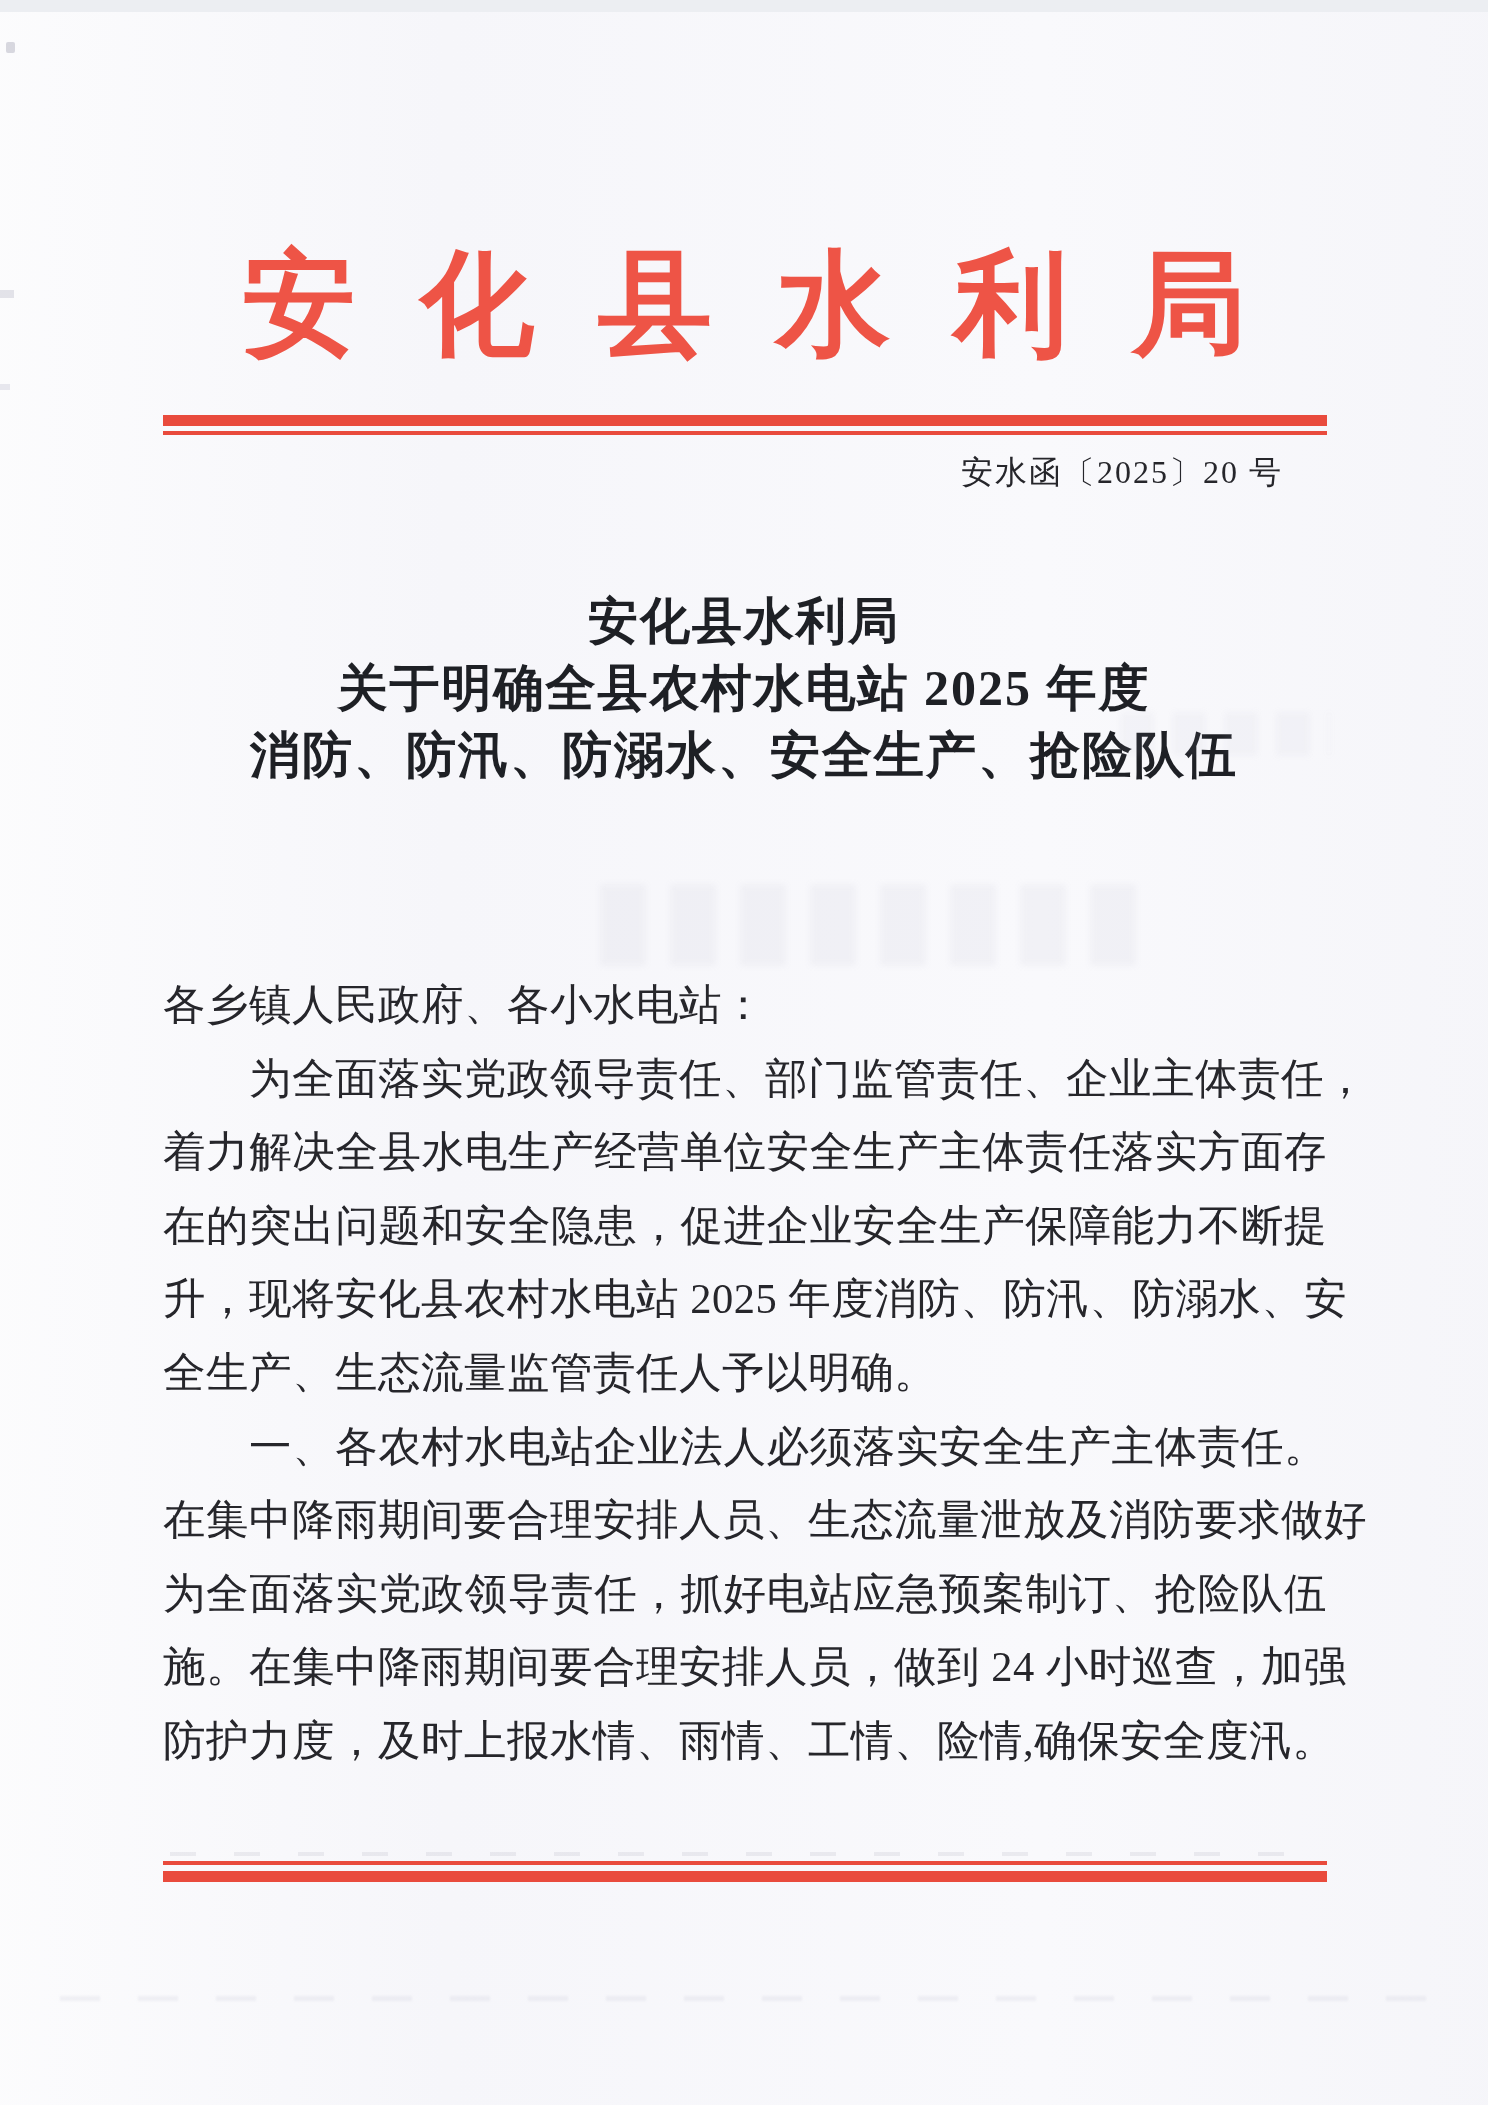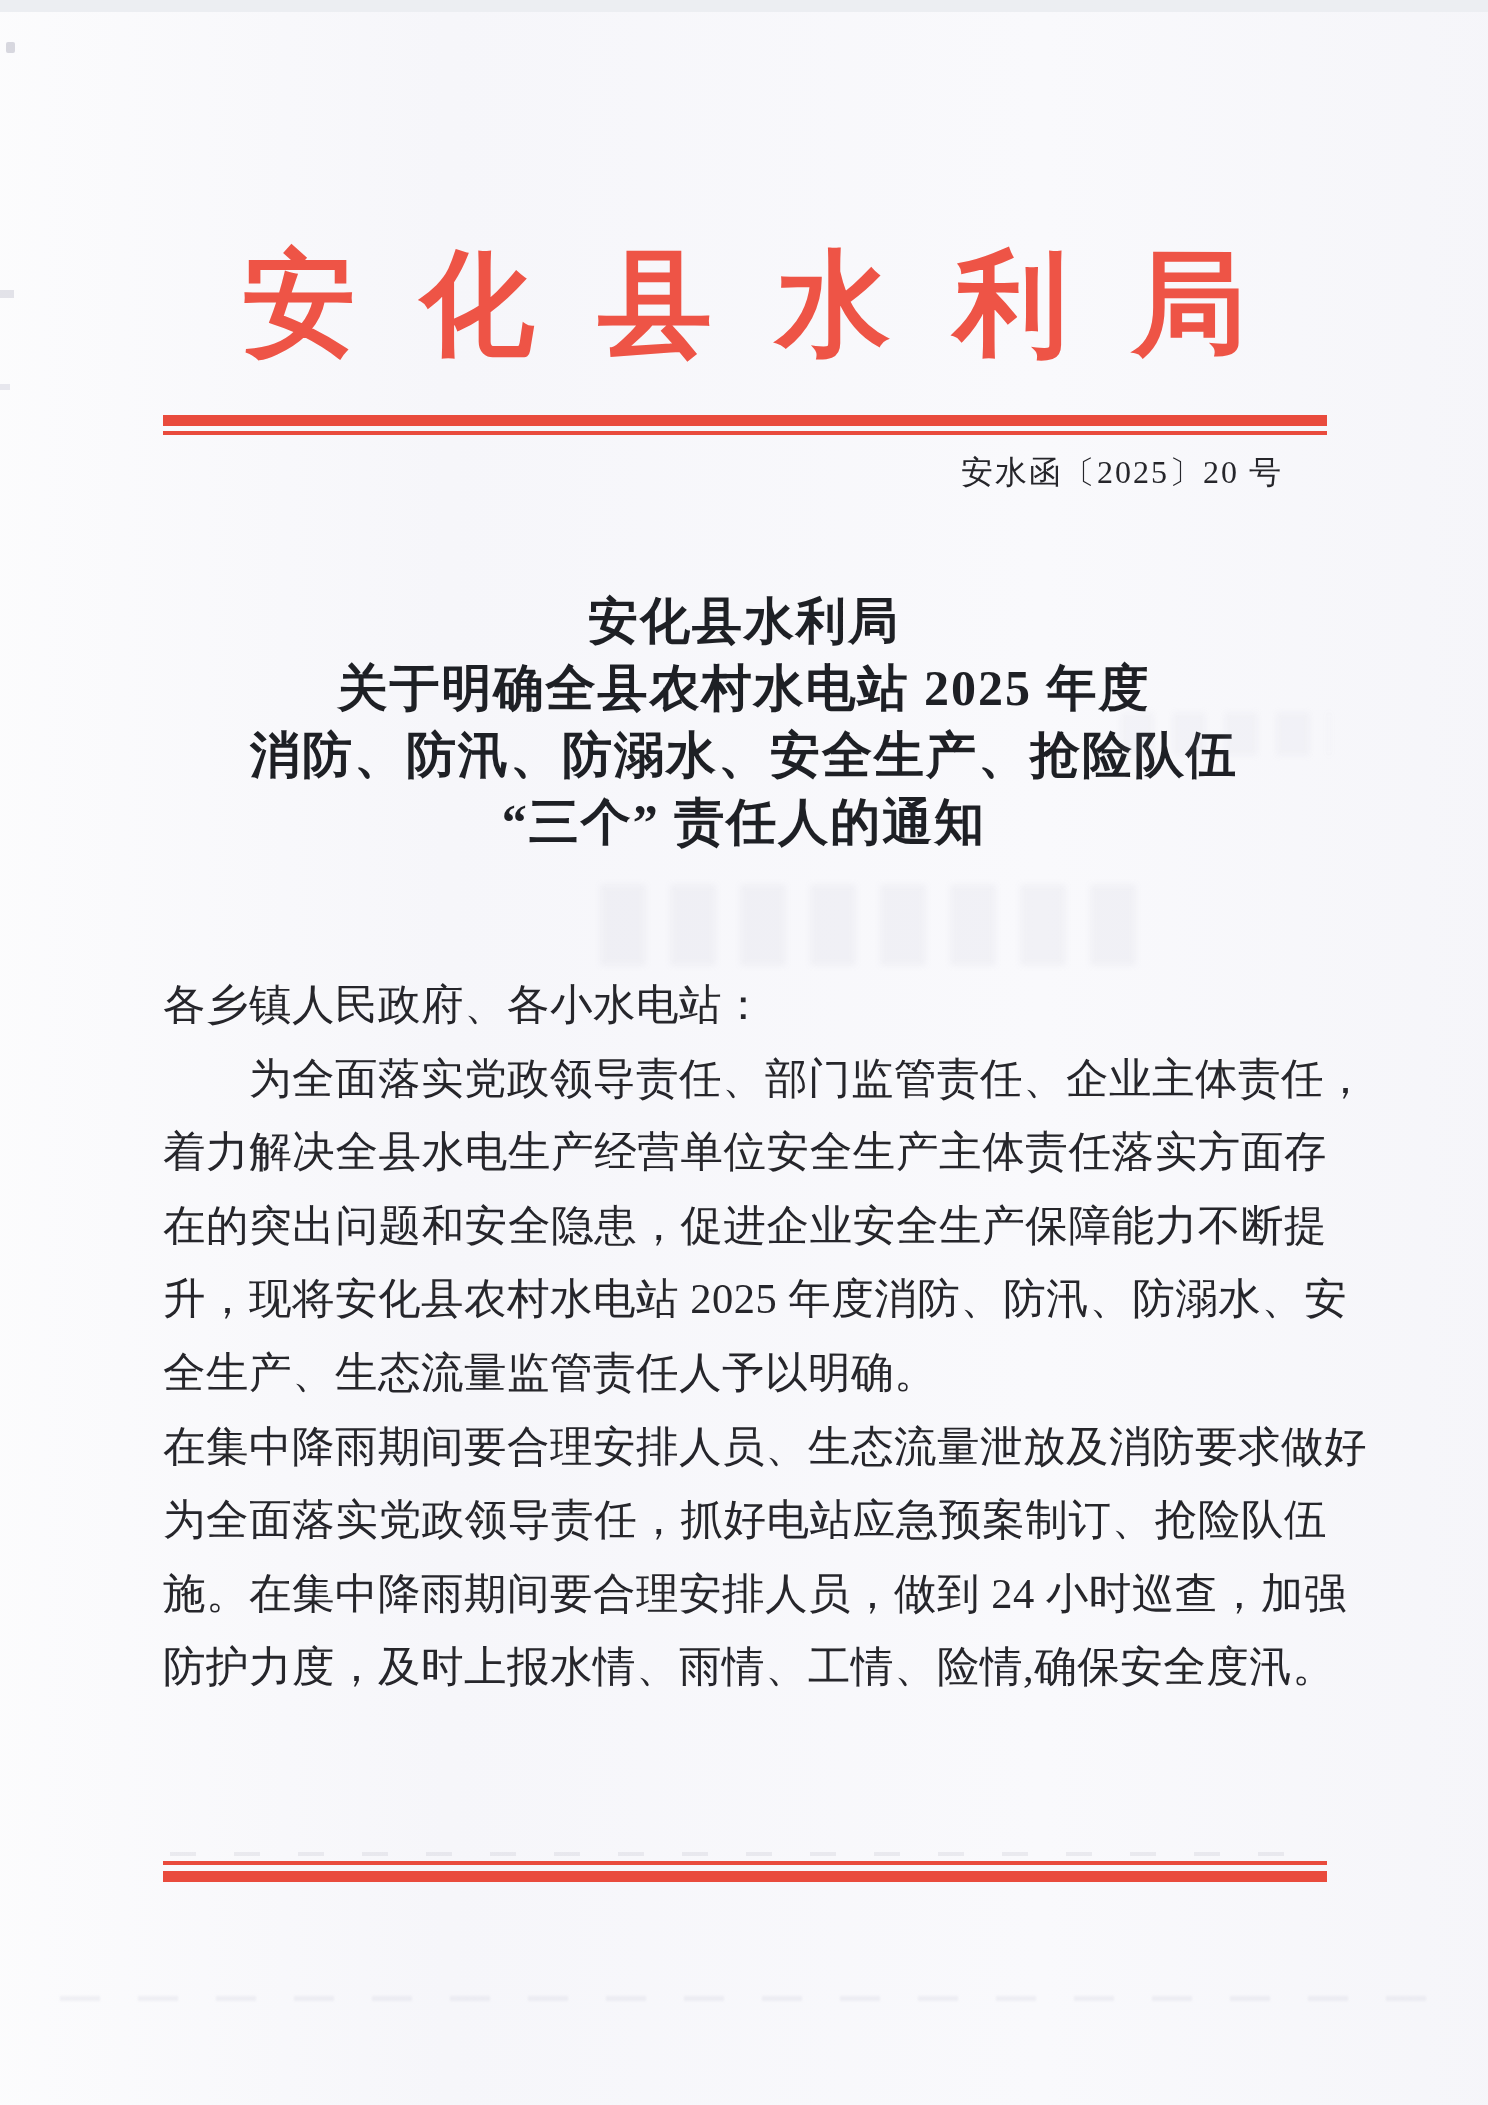--- a/index.html
+++ b/index.html
@@ -114,32 +114,32 @@
     <div class="bar thick"></div>
     <div class="bar thin"></div>
   </div>
 
   <div class="doc-number">安水函〔2025〕20 号</div>
 
   <div class="title-block">
     <div class="title-line">安化县水利局</div>
     <div class="title-line">关于明确全县农村水电站 2025 年度</div>
     <div class="title-line">消防、防汛、防溺水、安全生产、抢险队伍</div>
-    <div class="title-line">“三个” 责任人的通知</div>
   </div>
 
   <div class="body-block">
     <div class="body-line left">各乡镇人民政府、各小水电站：</div>
 
     <div class="body-line indent">为全面落实党政领导责任、部门监管责任、企业主体责任，</div>
     <div class="body-line">着力解决全县水电生产经营单位安全生产主体责任落实方面存</div>
     <div class="body-line">在的突出问题和安全隐患，促进企业安全生产保障能力不断提</div>
     <div class="body-line">升，现将安化县农村水电站 2025 年度消防、防汛、防溺水、安</div>
     <div class="body-line left">全生产、生态流量监管责任人予以明确。</div>
 
+    <div class="body-line indent">一、各农村水电站企业法人必须落实安全生产主体责任。</div>
     <div class="body-line">在集中降雨期间要合理安排人员、生态流量泄放及消防要求做好</div>
     <div class="body-line">为全面落实党政领导责任，抓好电站应急预案制订、抢险队伍</div>
     <div class="body-line">施。在集中降雨期间要合理安排人员，做到 24 小时巡查，加强</div>
     <div class="body-line left">防护力度，及时上报水情、雨情、工情、险情,确保安全度汛。</div>
   </div>
 
   <div class="rule rule-bottom">
     <div class="bar thin"></div>
     <div class="bar thick"></div>
   </div>

